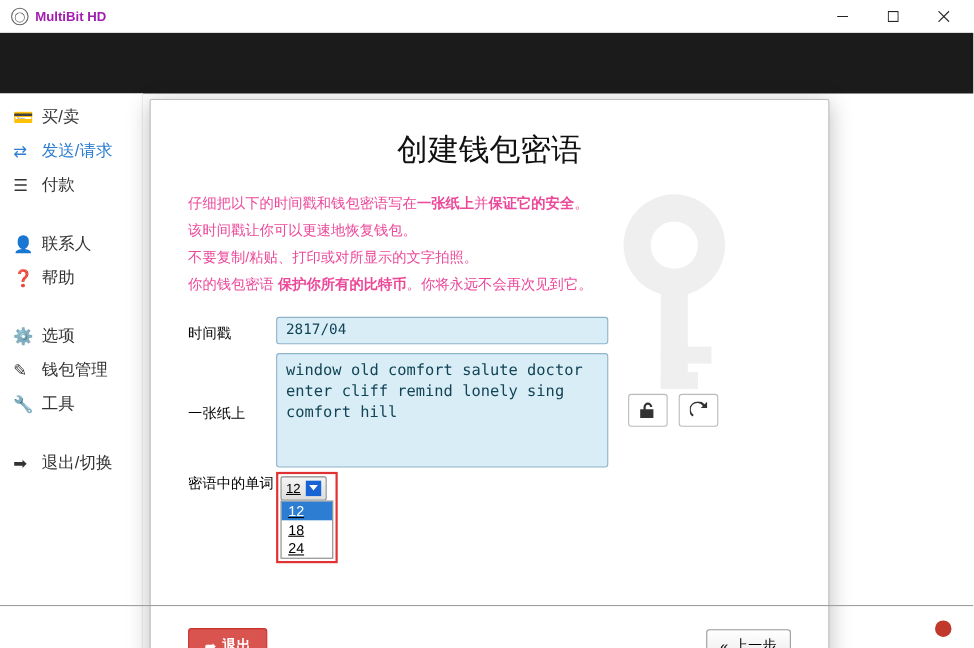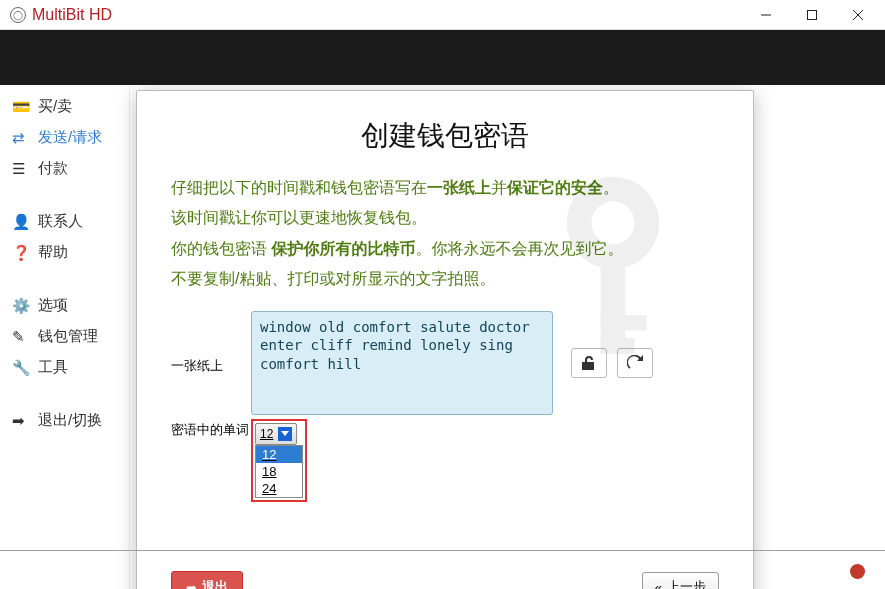--- a/index.html
+++ b/index.html
@@ -1,38 +1,38 @@
 <!DOCTYPE html>
 <html><head>
 <meta charset="utf-8">
 <style>
   * { box-sizing: border-box; margin: 0; padding: 0; font-family: "Segoe UI", "Microsoft YaHei", sans-serif; }
   body { width: 885px; height: 589px; overflow: hidden; background: #fff; position: relative; }
   
   .titlebar { height: 30px; display: flex; align-items: center; padding: 0 4px; border-bottom: 1px solid #ddd; background: #fff; }
   .titlebar .app-icon { width: 16px; height: 16px; border: 1px solid #666; border-radius: 50%; margin: 0 6px; display:flex; align-items:center; justify-content:center; font-size:9px; color:#555; }
-  .titlebar .title { font-size: 16px; color: #b91c1c; }
+  .titlebar .title { font-size: 12px; color: #a21caf; font-weight: bold; }
   .titlebar .win-controls { margin-left: auto; display:flex; }
   .titlebar .win-btn { width: 46px; height: 30px; display:flex; align-items:center; justify-content:center; font-size:12px; color:#222; }
   .titlebar .win-btn svg { width:10px; height:10px; stroke:#222; stroke-width:1; fill:none; }
   
   .blackbar { height: 55px; background: #1b1b1b; }
   
   .content-area { display:flex; height: calc(589px - 30px - 55px); position:relative; }
   
   .sidebar { width: 130px; background:#fff; padding-top:6px; border-right:1px solid #eee;}
   .side-item { display:flex; align-items:center; padding: 6px 12px; font-size:15px; color:#333; gap:8px; }
   .side-item.active { color:#2d7dd2; }
   .side-item .ico { width:18px; display:inline-block; }
   .side-group { margin-bottom: 22px; }
   .side-group.last { margin-bottom:0; }
   
   .modal { position:absolute; left:136px; top:5px; width:618px; height:532px; background:#fff; border:1px solid #bbb; box-shadow: 0 4px 20px rgba(0,0,0,0.25); border-radius:2px; padding: 26px 34px 20px 34px; }
   .modal h1 { text-align:center; font-size:28px; font-weight:400; color:#111; margin-bottom:18px; font-family:"Microsoft YaHei","SimHei",sans-serif;}
-  .instructions { font-size:16px; color:#4d7c0f; line-height:1.9; margin-bottom:16px;}
+  .instructions { font-size:13px; color:#ec4899; line-height:1.9; margin-bottom:16px;}
   .instructions b { font-weight:700; }
   
   .form-row { display:flex; align-items:flex-start; margin-top:4px; }
   .form-row label { width:80px; font-size:13px; color:#000; padding-top:6px; }
   .txt-input { flex:0 0 302px; background:#d9edf7; border:1px solid #8fb3c9; border-radius:3px; padding:4px 8px; font-family:monospace; font-size:13px; color:#145; }
   .txt-area { flex:0 0 302px; height:104px; background:#d9edf7; border:1px solid #8fb3c9; border-radius:3px; padding:6px 8px; font-family:monospace; font-size:14px; color:#145; line-height:1.35; resize:none; }
   
   .icon-btn { width:36px; height:30px; border:1px solid #bbb; border-radius:3px; background:#fff; margin-left:10px; display:flex; align-items:center; justify-content:center; }
   .icon-btn.first { margin-left:18px; }
   
@@ -142,26 +142,30 @@
         <rect x="42" y="110" width="22" height="10" fill="#000"></rect>
       </svg>
 
     <h1>创建钱包密语</h1>
 
     <div class="instructions">
       <div>
         <span>仔细把以下的时间戳和钱包密语写在</span><b>一张纸上</b><span>并</span><b>保证它的安全</b><span>。</span>
       </div>
       <div>该时间戳让你可以更速地恢复钱包。</div>
+      <div>不要复制/粘贴、打印或对所显示的文字拍照。</div>
       <div>
         <span>你的钱包密语 </span><b>保护你所有的比特币</b><span>。你将永远不会再次见到它。</span>
       </div>
-      <div>不要复制/粘贴、打印或对所显示的文字拍照。</div>
-    </div>
-
+    </div>
+
+    <div class="form-row">
+      <label>时间戳</label>
+      <input class="txt-input" readonly="" value="2817/04" style="">
+    </div>
 
     <div class="form-row" style="margin-top:8px; align-items:center;">
       <label>一张纸上</label>
       <textarea class="txt-area" readonly="" style="">window old comfort salute doctor enter cliff remind lonely sing comfort hill</textarea>
       <button class="icon-btn first">
         <svg width="16" height="16" viewBox="0 0 16 16" fill="#333">
             <path d="M4 7V5a4 4 0 018 0h-2a2 2 0 00-4 0v2h7v8H1V7h3z"></path>
           </svg>
       </button>
       <button class="icon-btn">

